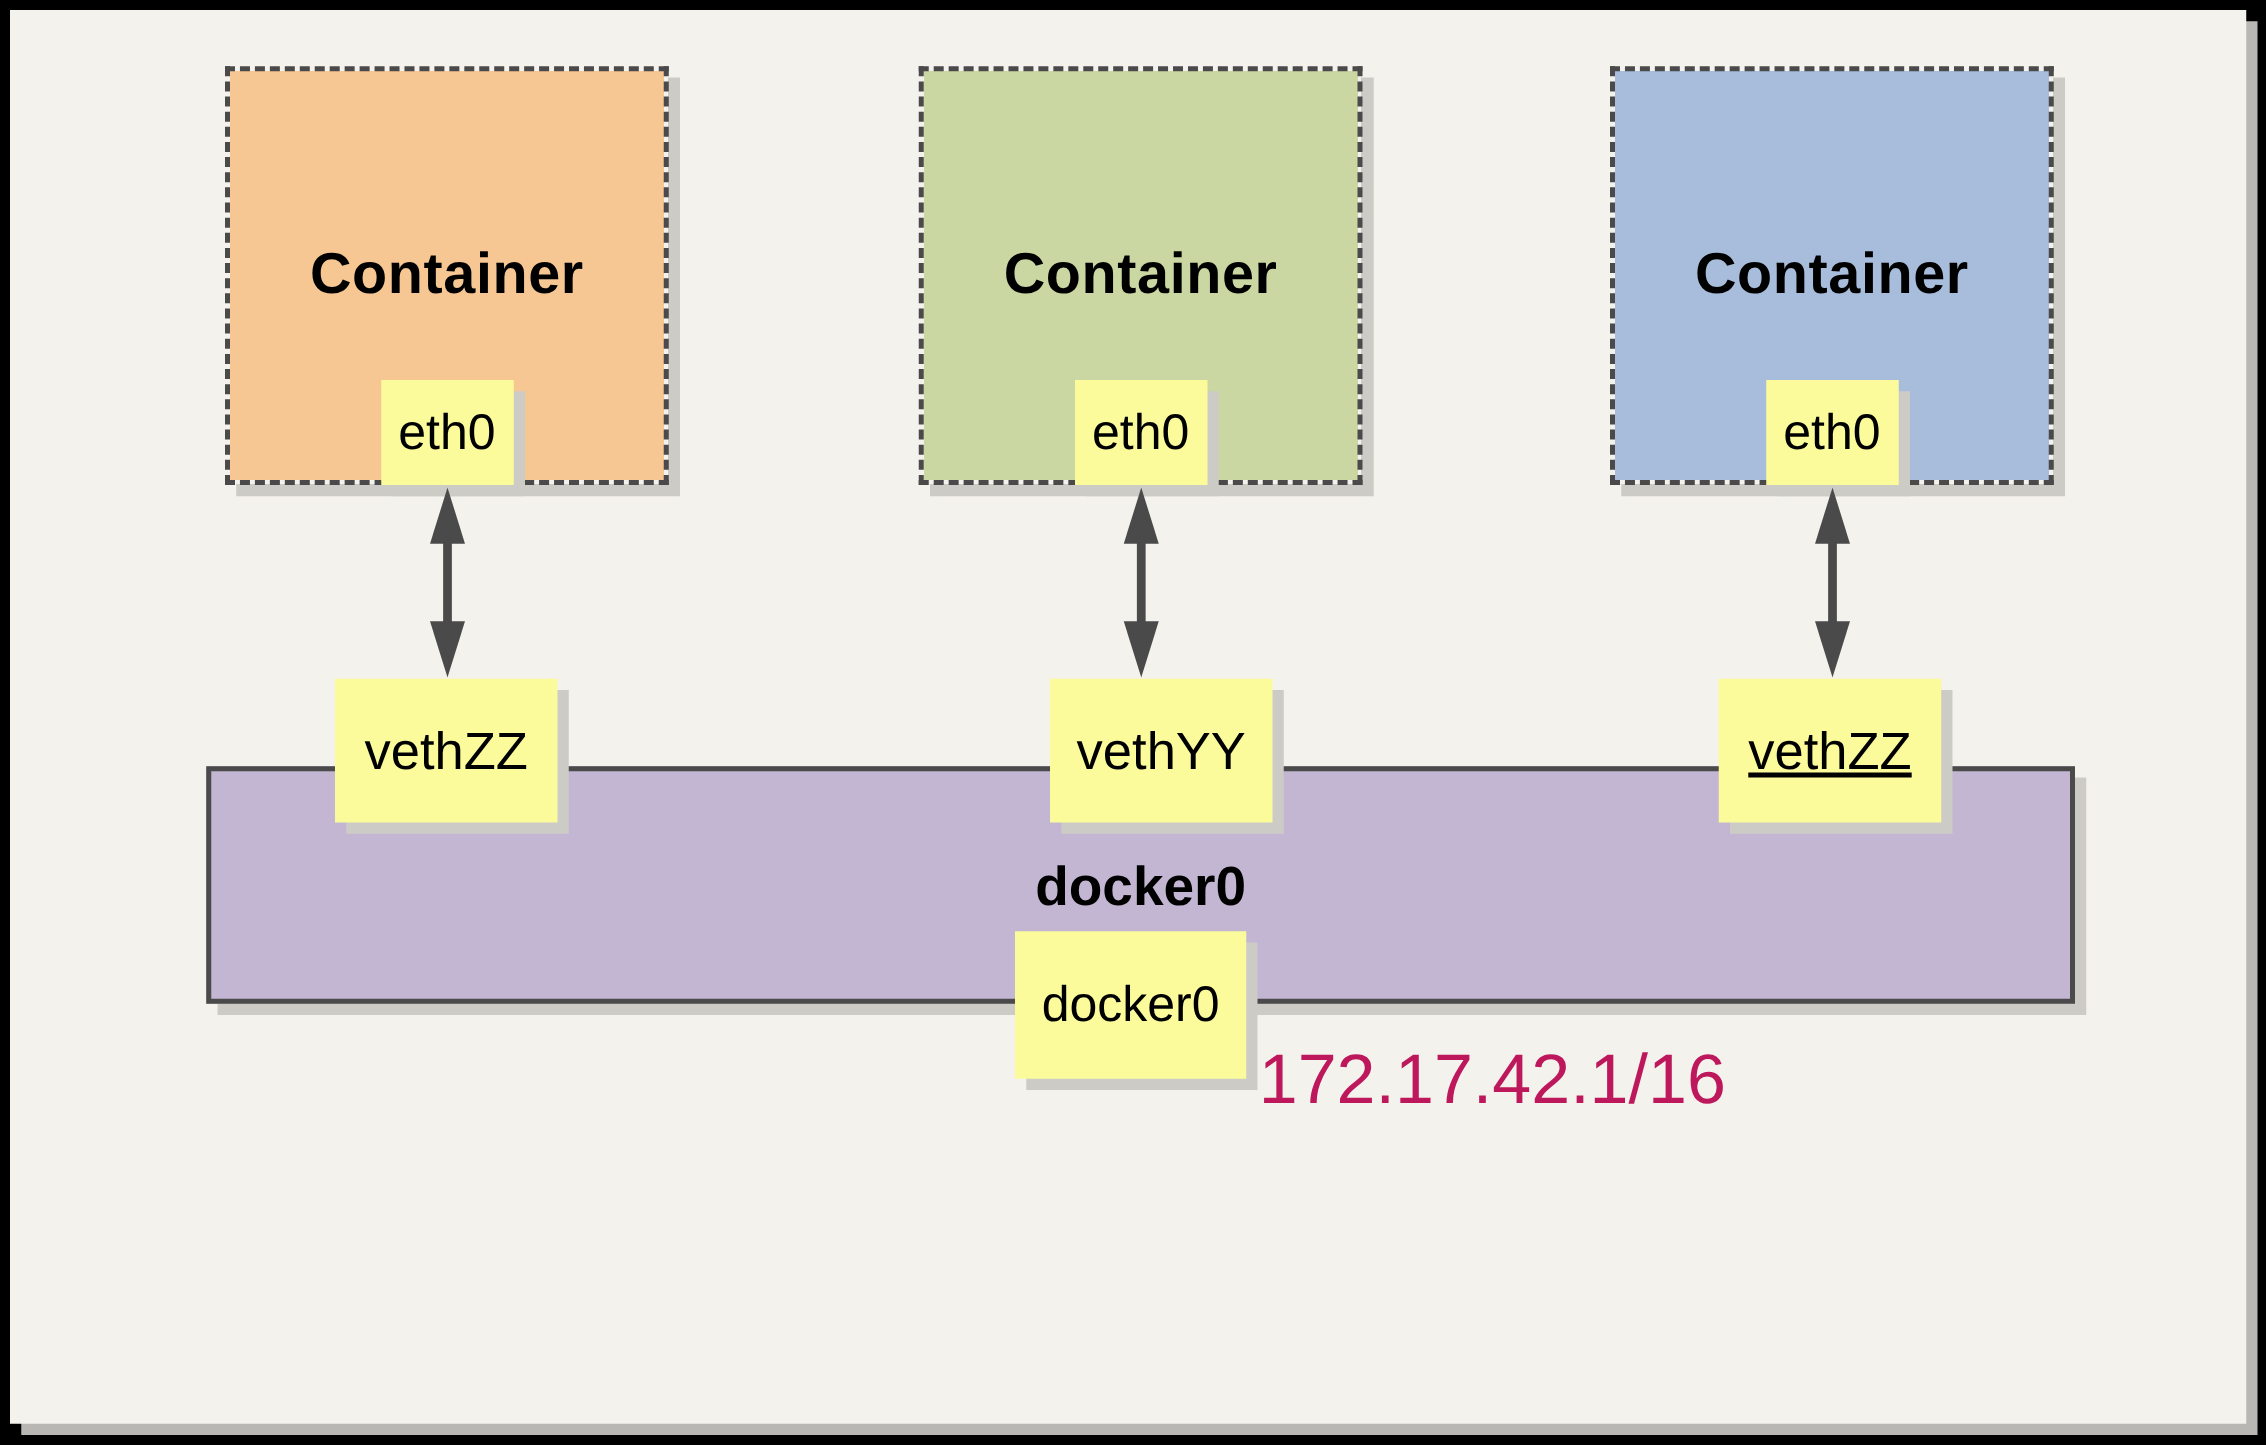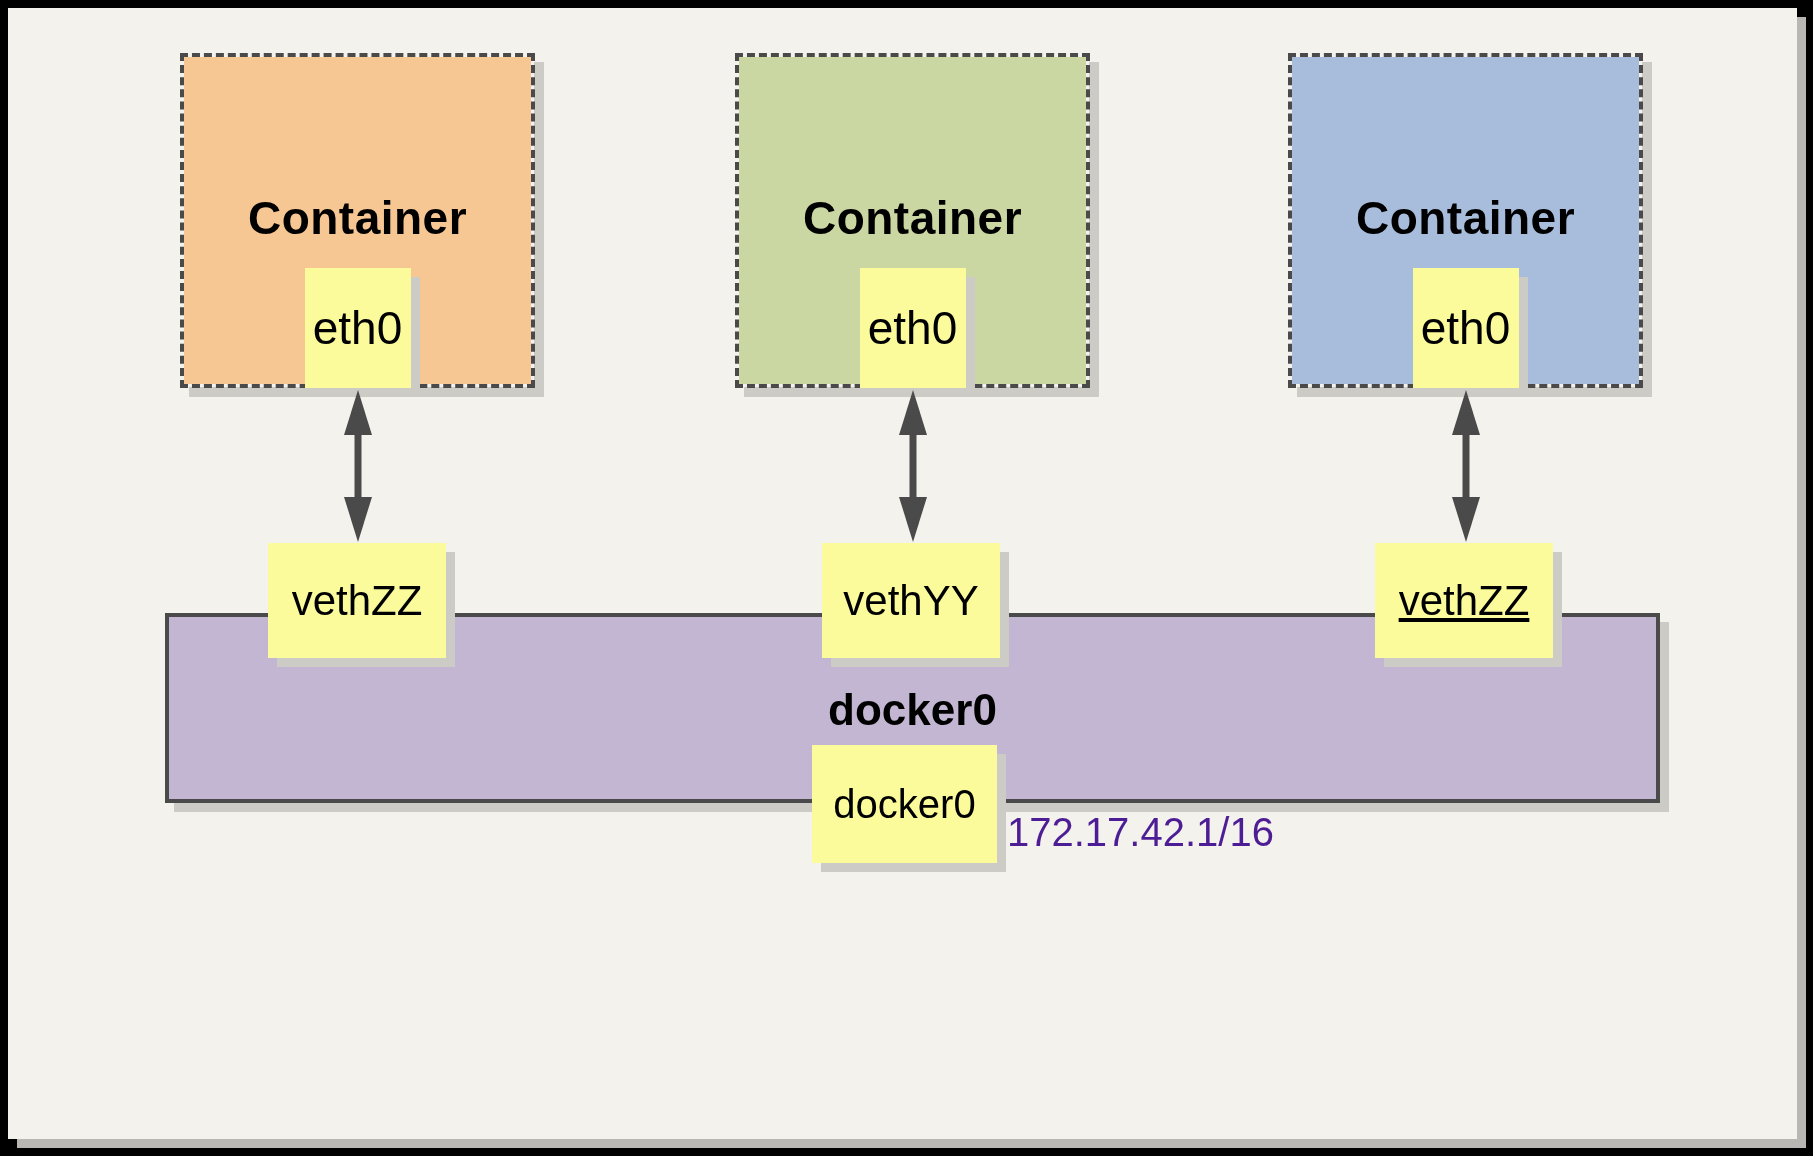--- a/index.html
+++ b/index.html
@@ -35,31 +35,31 @@
   }
   
   .node{
     position:absolute;
     display:flex;align-items:center;justify-content:center;
     box-shadow:9px 9px 0 #CDCBC6;
     color:#000;
   }
   .eth-node{
     bottom:-4px;left:50%;transform:translateX(-50%);
-    width:106px;height:120px;
-    font-size:46px;
+    width:106px;height:84px;
+    font-size:40px;
     z-index:2;
   }
   .veth-node{
     top:535px;width:178px;height:115px;
     font-size:42px;
     z-index:3;
   }
   .v0{left:260px;}
-  .v1{left:814px;}
+  .v1{left:832px;}
   .v2{left:1367px;}
   .docker0-node{
     left:804px;top:737px;width:185px;height:118px;
     font-size:40px;
     z-index:3;
   }
   
   .bridge{
     position:absolute;left:157px;top:605px;
     width:1495px;height:190px;
@@ -79,22 +79,22 @@
     color:#4A4A4A;
     z-index:2;
   }
   .a0{left:327px;}
   .a1{left:882px;}
   .a2{left:1435px;}
   .arrow svg{display:block;width:100%;height:100%;}
   .arrow svg *{fill:currentColor;}
   
   .ip-label{
-    position:absolute;left:999px;top:802px;
-    font-size:40px;color:#4c1d95;
+    position:absolute;left:999px;top:822px;
+    font-size:56px;color:#be185d;
     z-index:4;
   }
   .host-title{
     position:absolute;left:0;right:72px;top:950px;
     text-align:center;
     font-size:86px;font-weight:400;color:#000;
   }
 </style>
 </head>
 <body>

